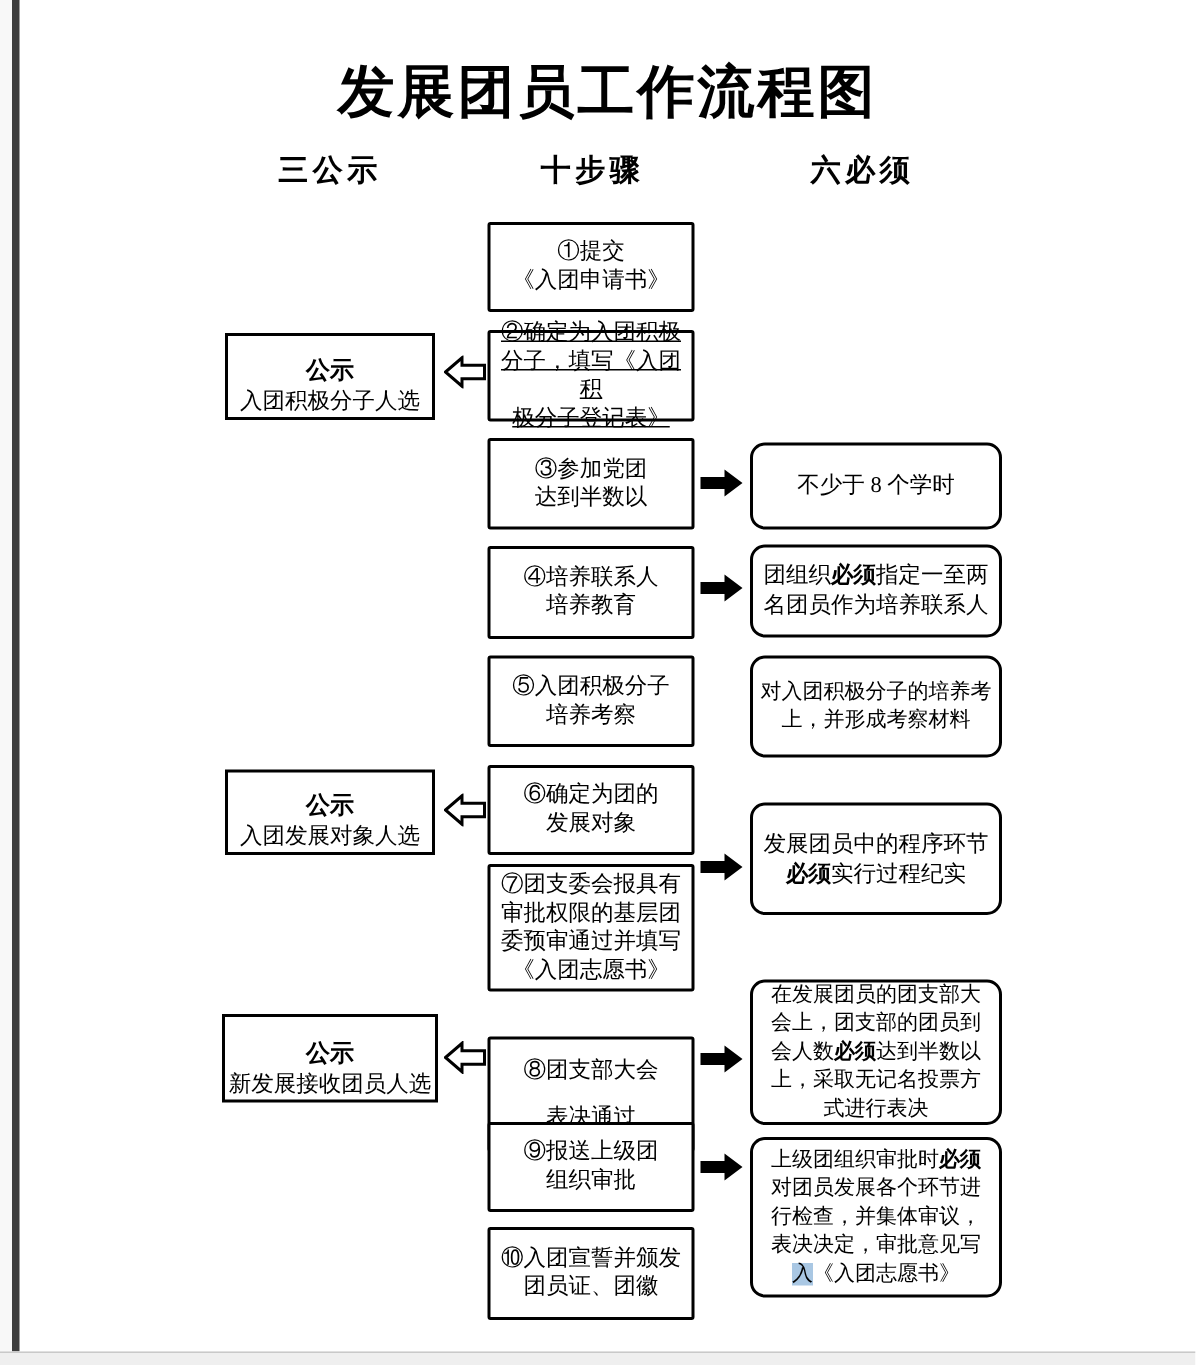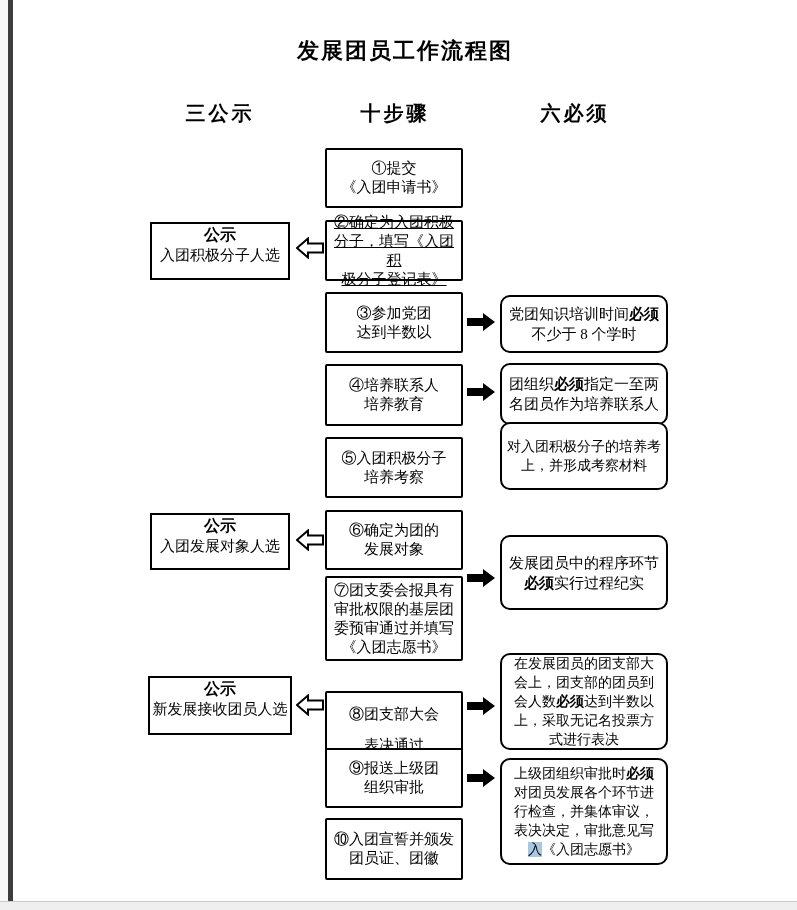--- a/index.html
+++ b/index.html
@@ -7,35 +7,35 @@
     width:797px;height:910px;position:relative;background:#ffffff;
     font-family:"Liberation Serif","DejaVu Serif",serif;color:#000;
     overflow:hidden;
   }
   .abs{position:absolute;}
   
   .edge-light{left:0;top:0;width:8px;height:901px;background:#f8f8f8;}
   .edge-bar{left:8px;top:0;width:5px;height:901px;background:#3d3d3d;}
   .bottom-bar{left:0;top:901px;width:797px;height:9px;background:#efefef;border-top:1px solid #c9c9c9;box-sizing:border-box;}
   
-  .doc-title{left:13px;top:36px;width:784px;text-align:center;font-size:22px;font-weight:bold;letter-spacing:2px;}
+  .doc-title{left:13px;top:36px;width:784px;text-align:center;font-size:38px;font-weight:bold;letter-spacing:2px;}
   .col-header{top:100px;font-size:20px;font-weight:bold;text-align:center;letter-spacing:3px;}
   .col-header.c1{left:150px;width:140px;}
   .col-header.c2{left:325px;width:140px;}
   .col-header.c3{left:500px;width:150px;}
   
   .step-box{
     left:325px;width:138px;border:2px solid #000;border-radius:2px;background:#fff;
     display:flex;flex-direction:column;justify-content:center;align-items:center;
     font-size:15px;line-height:19px;text-align:center;box-sizing:border-box;padding:2px 3px;
   }
   
   .pub-box{
     border:2px solid #000;background:#fff;box-sizing:border-box;
-    display:flex;flex-direction:column;justify-content:flex-start;align-items:center;text-align:center;
+    display:flex;flex-direction:column;justify-content:flex-end;align-items:center;text-align:center;
   }
   .pub-title{font-family:"Liberation Sans","DejaVu Sans",sans-serif;font-weight:bold;font-size:16px;line-height:21px;}
   .pub-sub{font-size:15px;line-height:20px;}
   
   .must-box{
     left:500px;width:168px;border:2px solid #000;border-radius:10px;background:#fff;
     display:flex;flex-direction:column;justify-content:center;align-items:center;
     font-size:15px;line-height:20px;text-align:center;box-sizing:border-box;padding:2px 2px;
   }
   .must-box.small{font-size:14px;line-height:19px;}
@@ -106,28 +106,27 @@
 <div class="abs pub-box" style="left:150px;top:513px;width:140px;height:57px;">
   <div class="pub-title">公示</div>
   <div class="pub-sub">入团发展对象人选</div>
 </div>
 <div class="abs pub-box" style="left:148px;top:676px;width:144px;height:59px;">
   <div class="pub-title">公示</div>
   <div class="pub-sub">新发展接收团员人选</div>
 </div>
 
 <div class="abs must-box" style="top:295px;height:58px;">
-    <div><span>党团知识培训时间</span><span class="b">必须</span></div>
     <div><span>不少于 8 个学时</span></div>
   </div>
 <div class="abs must-box" style="top:363px;height:62px;">
     <div><span>团组织</span><span class="b">必须</span><span>指定一至两</span></div>
     <div><span>名团员作为培养联系人</span></div>
   </div>
-<div class="abs must-box small" style="top:422px;height:68px;">
+<div class="abs must-box small" style="top:437px;height:68px;">
     <div><span>对入团积极分子的培养考</span></div>
     <div><span>上，并形成考察材料</span></div>
   </div>
 <div class="abs must-box" style="top:535px;height:75px;">
     <div><span>发展团员中的程序环节</span></div>
     <div><span class="b">必须</span><span>实行过程纪实</span></div>
   </div>
 <div class="abs must-box small" style="top:653px;height:97px;">
     <div><span>在发展团员的团支部大</span></div>
     <div><span>会上，团支部的团员到</span></div>

